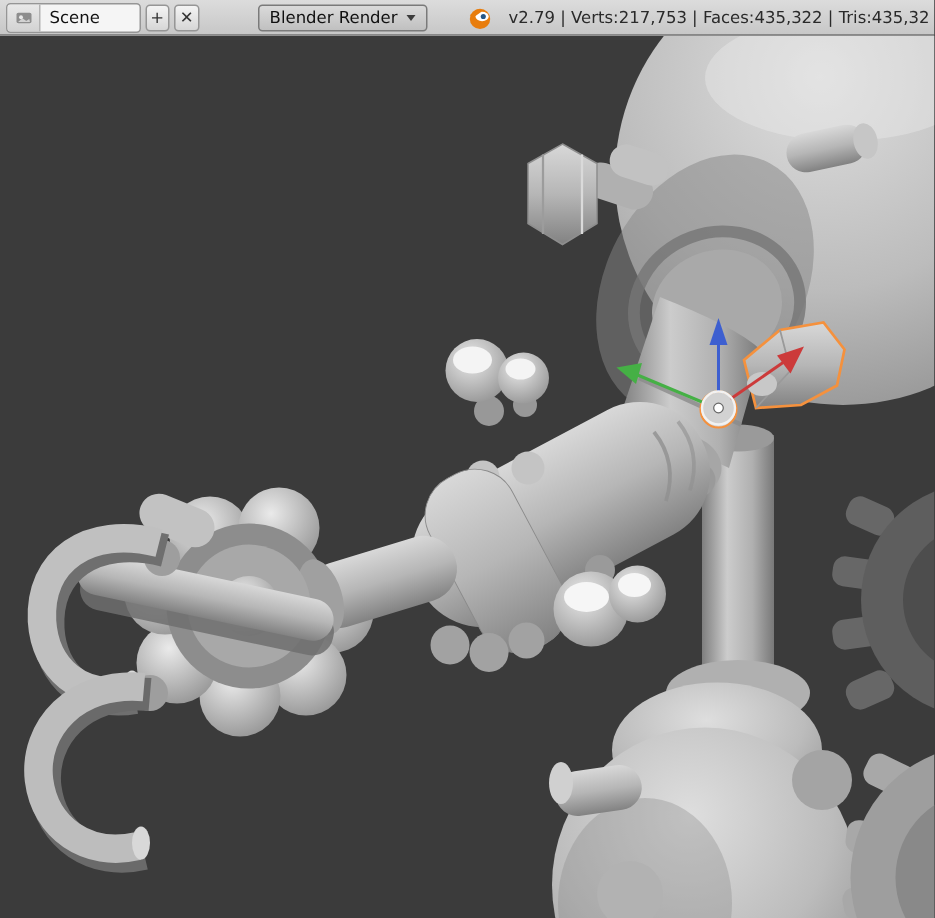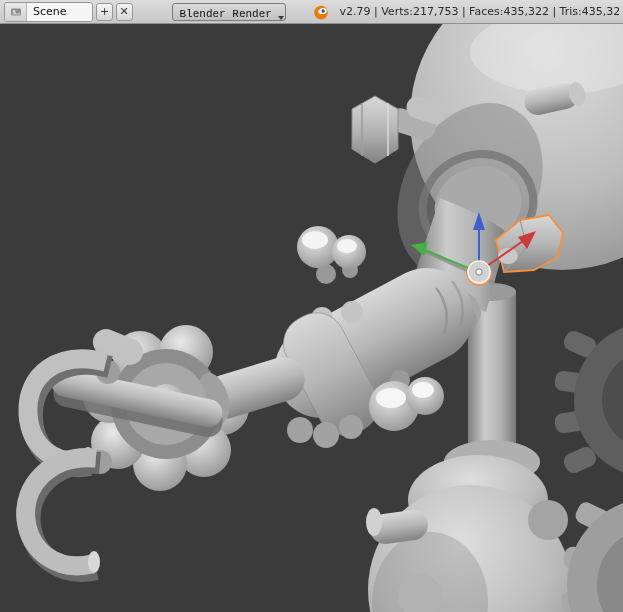--- a/index.html
+++ b/index.html
@@ -38,22 +38,22 @@
     border:1px solid #969696; border-radius:3px;
     background:linear-gradient(#f4f4f4,#d6d6d6);
     font-size:11px; line-height:1; color:#333;
     display:flex; align-items:center; justify-content:center;
     padding:0; cursor:pointer; font-family:"DejaVu Sans", sans-serif;
   }
   .engine {
     margin-left:36px; height:18px; box-sizing:border-box; width:114px;
     border:1px solid #7a7a7a; border-radius:3px;
     background:linear-gradient(#dadada,#c0c0c0);
-    display:flex; align-items:flex-end; gap:6px; padding:0 7px;
-    color:#101010; cursor:pointer;font-family:Liberation Mono, monospace;
+    display:flex; align-items:center; gap:6px; padding:0 7px;
+    color:#101010; cursor:pointer;
   }
   .engine .arrow {
     margin-left:auto; width:0; height:0;
     border-left:3.5px solid transparent; border-right:3.5px solid transparent;
     border-top:4.5px solid #3c3c3c;
   }
   .logo { margin-left:24px; flex:0 0 auto; }
   .stats { margin-left:8px; color:#2a2a2a; overflow:hidden; }
 
   

